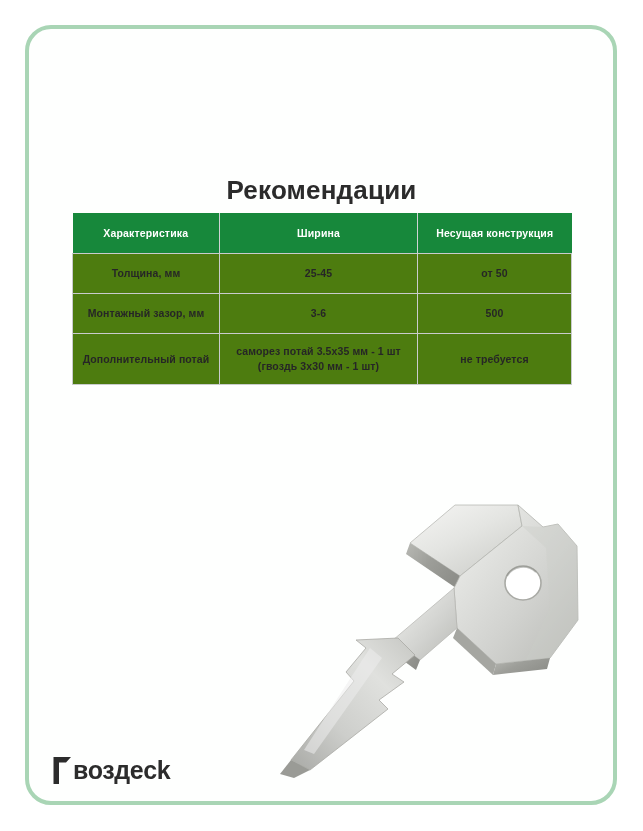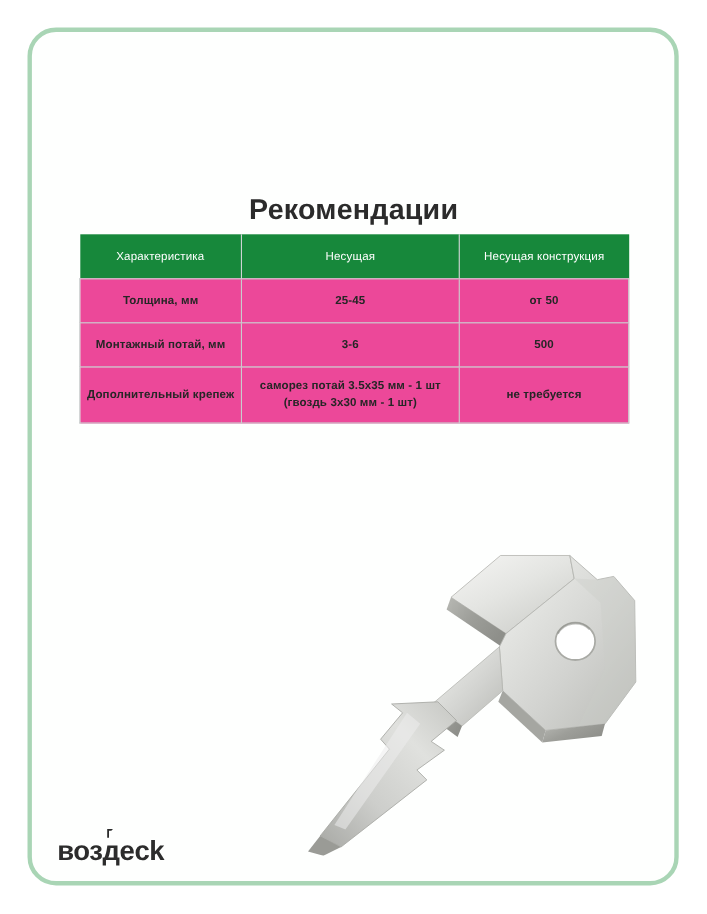--- a/index.html
+++ b/index.html
@@ -62,39 +62,39 @@
     table-layout: fixed;
   }
   .rec-table col.c1 { width: 147px; }
   .rec-table col.c2 { width: 198px; }
   .rec-table col.c3 { width: 154px; }
 
   .rec-table thead th {
     background: #17883b;
     color: #ffffff;
     font-size: 10.5px;
-    font-weight: normal;
+    font-weight: bold;
     text-align: center;
     padding: 14px 6px 13px;
     border-right: 1px solid #cfd3d4;
     letter-spacing: 0.15px;
     line-height: 1.2;
   }
   .rec-table thead th:last-child { border-right: none; }
 
   .rec-table tbody td {
     border: 1px solid #c9cccd;
     color: #262626;
     font-size: 10.5px;
     font-weight: bold;
     text-align: center;
     padding: 12px 6px;
     height: 14px;
     line-height: 1.45;
-    background: #ec4899;
+    background: #4d7c0f;
     letter-spacing: 0.1px;
   }
   .rec-table tbody tr:last-child td {
     padding-top: 10px;
     padding-bottom: 10px;
   }
 
   .cell-line { display: block; }
 
   
@@ -108,21 +108,20 @@
   .fastener-figure svg { display: block; }
 
   
   .brand-logo {
     position: absolute;
     left: 52px;
     top: 753px;
     height: 34px;
     display: flex;
     align-items: center;
-    flex-direction: column;
   }
   .brand-mark {
     display: block;
     margin-right: 1px;
   }
   .brand-text {
     font-size: 25px;
     font-weight: bold;
     color: #2c2c2c;
     letter-spacing: -0.4px;
@@ -140,37 +139,37 @@
 
   <table class="rec-table">
     <colgroup>
       <col class="c1">
         <col class="c2">
         <col class="c3">
     </colgroup>
     <thead>
       <tr>
         <th>Характеристика</th>
-        <th>Несущая</th>
+        <th>Ширина</th>
         <th>Несущая конструкция</th>
       </tr>
     </thead>
     <tbody>
       <tr>
         <td>Толщина, мм</td>
         <td>25-45</td>
         <td>от 50</td>
       </tr>
       <tr>
-        <td>Монтажный потай, мм</td>
+        <td>Монтажный зазор, мм</td>
         <td>3-6</td>
         <td>500</td>
       </tr>
       <tr>
-        <td>Дополнительный крепеж</td>
+        <td>Дополнительный потай</td>
         <td>
           <span class="cell-line">саморез потай 3.5х35 мм - 1 шт</span>
           <span class="cell-line">(гвоздь 3х30 мм - 1 шт)</span>
         </td>
         <td>не требуется</td>
       </tr>
     </tbody>
   </table>
 
   <div class="fastener-figure">

